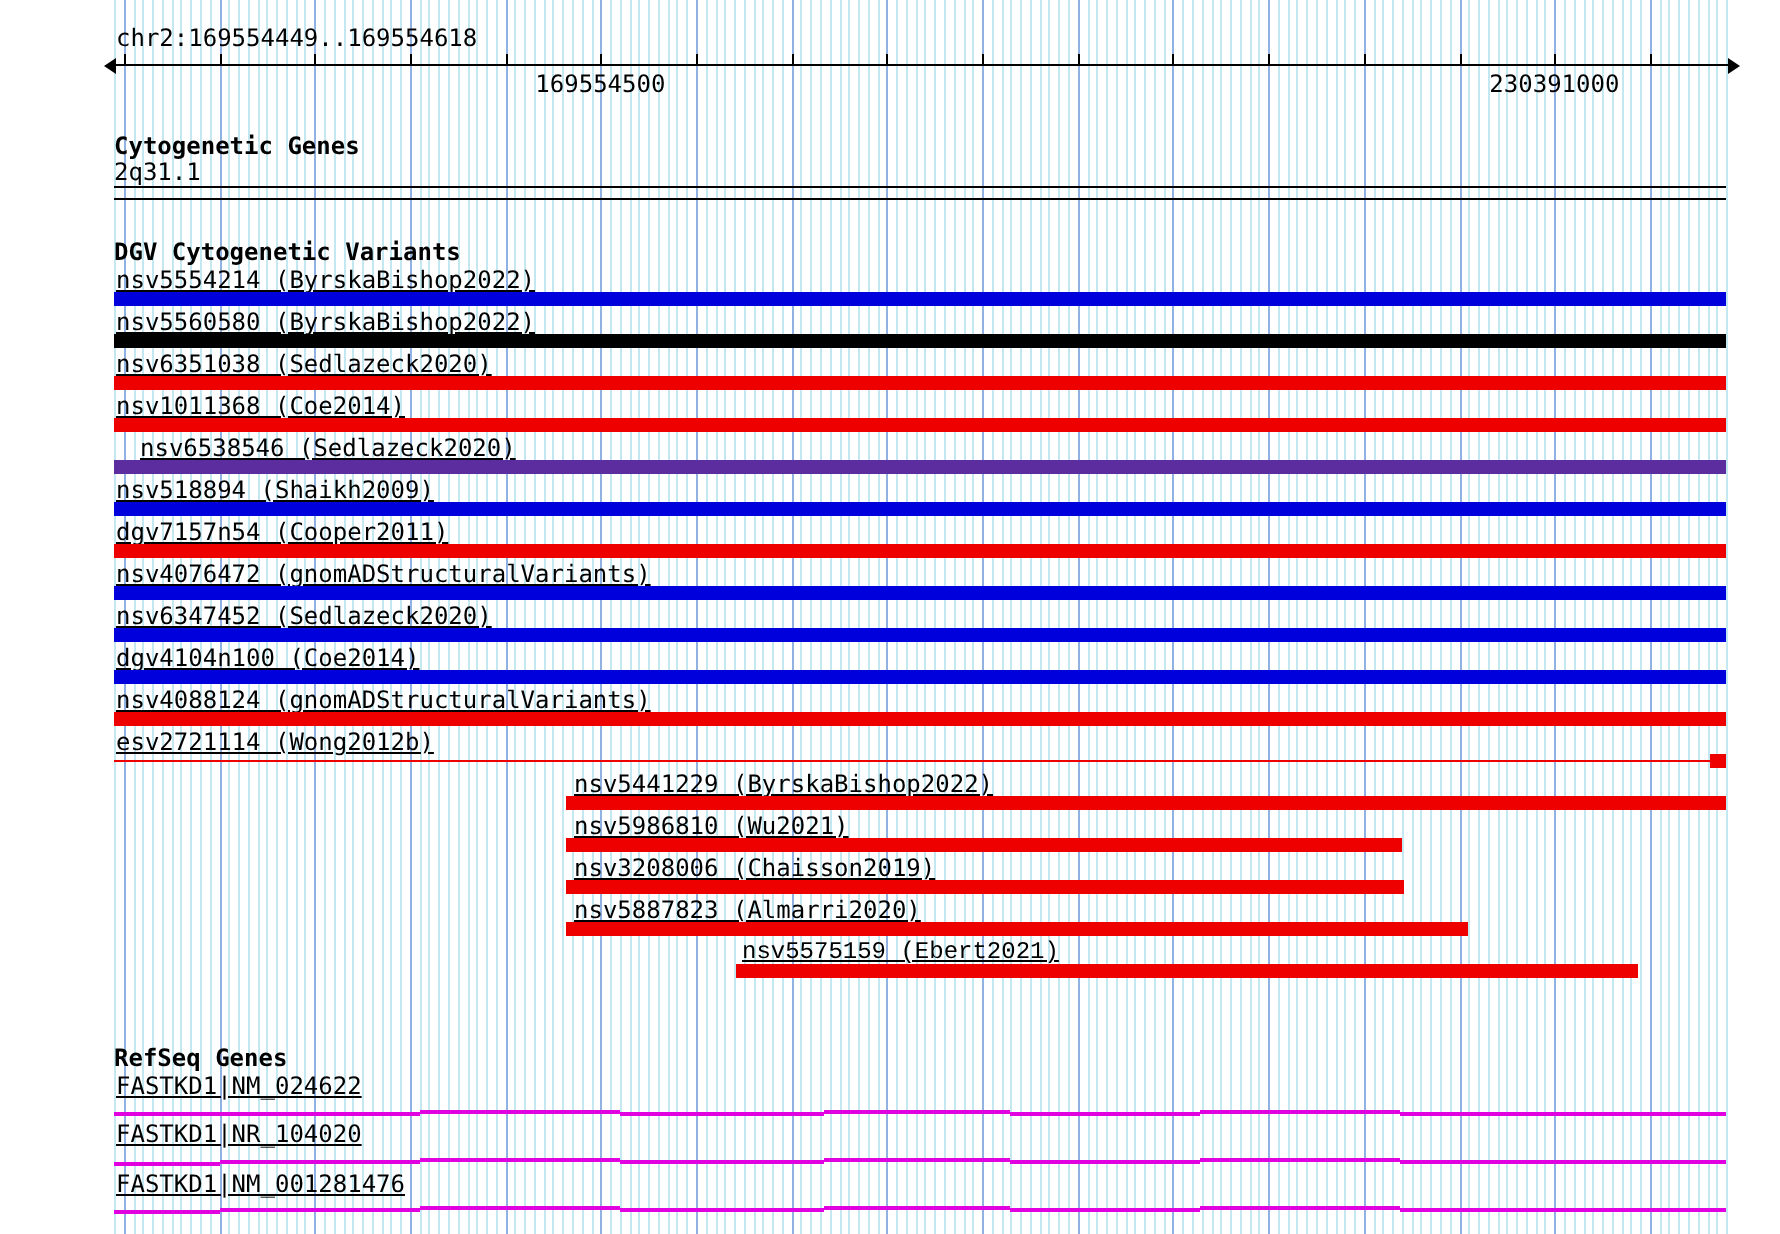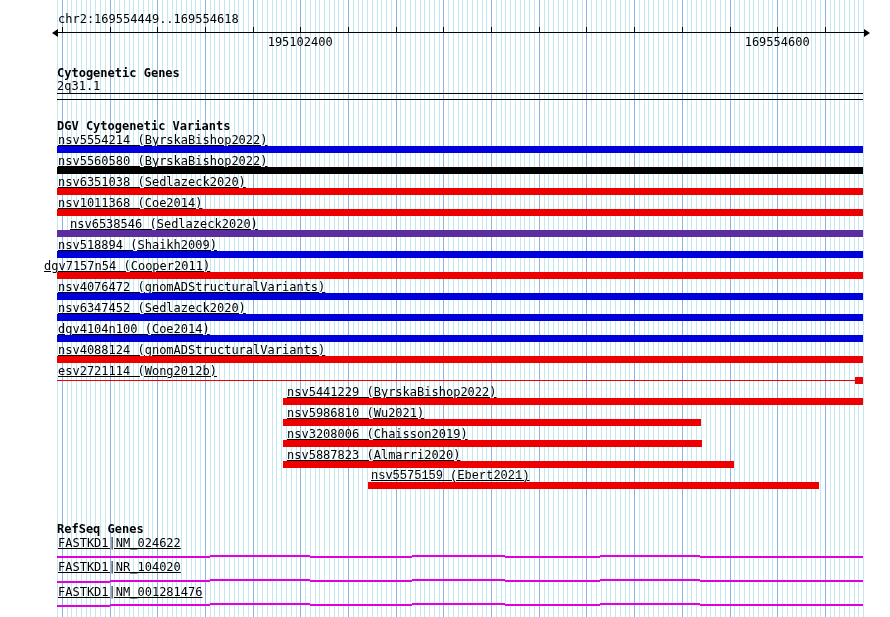--- a/index.html
+++ b/index.html
@@ -223,22 +223,22 @@
         <div class="ruler-tick" style="left: 491px; top: 27px;"></div>
         <div class="ruler-tick" style="left: 538.7px; top: 27px;"></div>
         <div class="ruler-tick" style="left: 586.4px; top: 27px;"></div>
         <div class="ruler-tick" style="left: 634.1px; top: 27px;"></div>
         <div class="ruler-tick" style="left: 681.8px; top: 27px;"></div>
         <div class="ruler-tick" style="left: 729.5px; top: 27px;"></div>
         <div class="ruler-tick" style="left: 777.2px; top: 27px;"></div>
         <div class="ruler-tick" style="left: 824.8px; top: 27px;"></div>
       </div>
     <div id="ruler-tick-labels">
-        <div class="ruler-tick-label" style="left: 300.2px; top: 36px;">195102400</div>
-        <div class="ruler-tick-label" style="left: 777.2px; top: 36px;">169554600</div>
+        <div class="ruler-tick-label" style="left: 300.2px; top: 36px;">169554500</div>
+        <div class="ruler-tick-label" style="left: 777.2px; top: 36px;">230391000</div>
       </div>
   </div>
 
   <div class="abs section-title" style="left:57px;top:67px;">Cytogenetic Genes</div>
   <div class="abs plain-label" style="left:57px;top:80px;">2q31.1</div>
   <div class="band-box" style="left:57px;top:93px;width:806px;height:5px;"></div>
 
   <div class="abs section-title" style="left:57px;top:120px;">DGV Cytogenetic Variants</div>
   <div id="dgv-rows">
       <div class="abs link-label" style="left: 58px; top: 134px;">nsv5554214 (ByrskaBishop2022)</div>
@@ -246,21 +246,21 @@
       <div class="abs link-label" style="left: 58px; top: 155px;">nsv5560580 (ByrskaBishop2022)</div>
       <div class="variant-bar" style="left: 57px; top: 167px; width: 806px; background: rgb(0, 0, 0);"></div>
       <div class="abs link-label" style="left: 58px; top: 176px;">nsv6351038 (Sedlazeck2020)</div>
       <div class="variant-bar" style="left: 57px; top: 188px; width: 806px; background: rgb(238, 0, 0);"></div>
       <div class="abs link-label" style="left: 58px; top: 197px;">nsv1011368 (Coe2014)</div>
       <div class="variant-bar" style="left: 57px; top: 209px; width: 806px; background: rgb(238, 0, 0);"></div>
       <div class="abs link-label" style="left: 70px; top: 218px;">nsv6538546 (Sedlazeck2020)</div>
       <div class="variant-bar" style="left: 57px; top: 230px; width: 806px; background: rgb(92, 45, 158);"></div>
       <div class="abs link-label" style="left: 58px; top: 239px;">nsv518894 (Shaikh2009)</div>
       <div class="variant-bar" style="left: 57px; top: 251px; width: 806px; background: rgb(0, 0, 221);"></div>
-      <div class="abs link-label" style="left: 44px; top: 260px;">dgv7157n54 (Cooper2011)</div>
+      <div class="abs link-label" style="left: 58px; top: 260px;">dgv7157n54 (Cooper2011)</div>
       <div class="variant-bar" style="left: 57px; top: 272px; width: 806px; background: rgb(238, 0, 0);"></div>
       <div class="abs link-label" style="left: 58px; top: 281px;">nsv4076472 (gnomADStructuralVariants)</div>
       <div class="variant-bar" style="left: 57px; top: 293px; width: 806px; background: rgb(0, 0, 221);"></div>
       <div class="abs link-label" style="left: 58px; top: 302px;">nsv6347452 (Sedlazeck2020)</div>
       <div class="variant-bar" style="left: 57px; top: 314px; width: 806px; background: rgb(0, 0, 221);"></div>
       <div class="abs link-label" style="left: 58px; top: 323px;">dgv4104n100 (Coe2014)</div>
       <div class="variant-bar" style="left: 57px; top: 335px; width: 806px; background: rgb(0, 0, 221);"></div>
       <div class="abs link-label" style="left: 58px; top: 344px;">nsv4088124 (gnomADStructuralVariants)</div>
       <div class="variant-bar" style="left: 57px; top: 356px; width: 806px; background: rgb(238, 0, 0);"></div>
       <div class="abs link-label" style="left: 58px; top: 365px;">esv2721114 (Wong2012b)</div>

